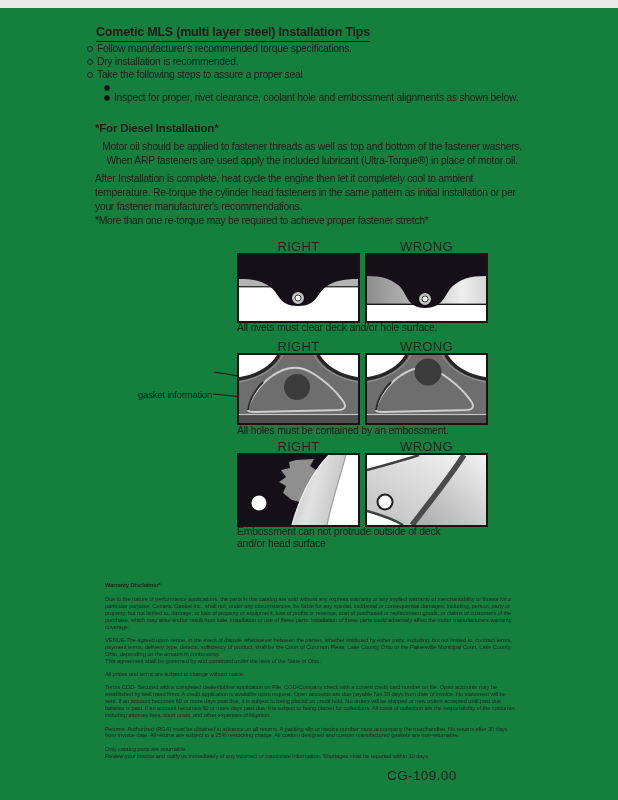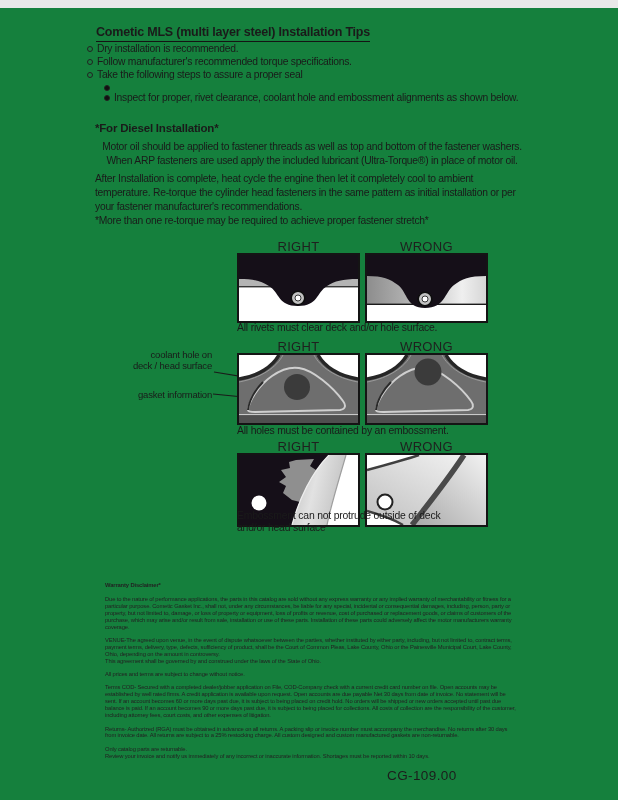--- a/index.html
+++ b/index.html
@@ -43,25 +43,25 @@
 
 <div class="page">
 
   <div class="abs title">
     <span>Cometic MLS (multi layer steel) Installation Tips</span>
   </div>
 
   <div class="abs bullets">
     <div class="b-row">
       <span class="mk"></span>
-      <span>Dry installation is recommended.</span>
+      <span>Follow manufacturer's recommended torque specifications.</span>
     </div>
     <div class="b-row">
       <span class="mk"></span>
-      <span>Follow manufacturer's recommended torque specifications.</span>
+      <span>Dry installation is recommended.</span>
     </div>
     <div class="b-row">
       <span class="mk"></span>
       <span>Take the following steps to assure a proper seal</span>
     </div>
     <div class="b-row sub">
       <span class="mk fill"></span>
     </div>
     <div class="b-row sub">
       <span class="mk fill"></span>
@@ -103,22 +103,20 @@
     <path d="M0,0 H119 V21 C102,21 95,24 87,30 C77,38 78,53 58,53 C39,53 41,38 31,30 C23,24 16,21 0,21 Z" fill="#150f18"></path>
     <circle cx="58" cy="44" r="6.8" fill="#c2c2c2" stroke="#0d0d0d" stroke-width="1.6"></circle>
     <circle cx="58" cy="44" r="3" fill="#ffffff" stroke="#0d0d0d" stroke-width="0.8"></circle>
   </svg>
 
   <div class="caption" style="top:314px">All rivets must clear deck and/or hole surface.</div>
 
   <div class="dg-label lp" style="top:331px">RIGHT</div>
   <div class="dg-label rp" style="top:331px">WRONG</div>
 
-  <div class="side-label" style="top:341px">coolant hole on
-deck / head surface</div>
   <div class="side-label" style="top:381px">gasket information</div>
 
   <svg class="abs" style="left:0;top:330px" width="618" height="95">
     <line x1="214" y1="34" x2="294" y2="47" stroke="#1a1a1a" stroke-width="1.1"></line>
     <line x1="213" y1="56" x2="264" y2="61" stroke="#1a1a1a" stroke-width="1.1"></line>
   </svg>
 
   <svg class="panel lp" style="top:345px;background:#6e6e6e" width="119" height="68" viewBox="0 0 119 68">
     <rect x="0" y="0" width="119" height="68" fill="#6e6e6e"></rect>
     <path d="M0,0 L40,0 C34,11 20,21 0,24 Z" fill="#ffffff"></path>
@@ -185,21 +183,21 @@
     </defs>
     <rect x="0" y="0" width="119" height="70" fill="#ffffff"></rect>
     <path d="M0,15 C22,9 40,4 52,0 H119 V70 H36 C22,64 8,60 0,56 Z" fill="url(#g3w)"></path>
     <path d="M97,0 H119 V70 H45 C62,48 80,26 97,0 Z" fill="url(#g3w2)"></path>
     <path d="M97,0 C80,26 62,48 45,70" fill="none" stroke="#4a4a4a" stroke-width="5.5"></path>
     <path d="M0,15 C22,9 40,4 52,0" fill="none" stroke="#3f3f3f" stroke-width="2.4"></path>
     <path d="M0,56 C14,60 26,64 36,70" fill="none" stroke="#3f3f3f" stroke-width="2.4"></path>
     <circle cx="18" cy="47" r="7.5" fill="#ffffff" stroke="#222222" stroke-width="2"></circle>
   </svg>
 
-  <div class="caption" style="top:502px;width:215px">Embossment can not protrude outside of deck and/or head surface</div>
+  <div class="caption" style="top:518px;width:215px">Embossment can not protrude outside of deck and/or head surface</div>
 
   <div class="abs legal">
     <h4>Warranty Disclaimer*</h4>
     <p>Due to the nature of performance applications, the parts in this catalog are sold without any express warranty or any implied warranty of merchantability or fitness for a particular purpose.  Cometic Gasket Inc., shall not, under any circumstances, be liable for any special, incidental or consequential damages, including, person, party or property, but not limited to, damage, or loss of property or equipment, loss of profits or revenue, cost of purchased or replacement goods, or claims of customers of the purchase, which may arise and/or result from sale, installation or use of these parts.  Installation of these parts could adversely affect the motor manufacturers warranty coverage.</p>
     <p>VENUE-The agreed upon venue, in the event of dispute whatsoever between the parties, whether instituted by either party, including, but not limited to, contract terms, payment terms, delivery, type, defects, sufficiency of product, shall be the Court of Common Pleas, Lake County, Ohio or the Painesville Municipal Court, Lake County, Ohio, depending on the amount in controversy.
 This agreement shall be governed by and construed under the laws of the State of Ohio.</p>
     <p>All prices and terms are subject to change without notice.</p>
     <p>Terms COD- Secured with a completed dealer/jobber application on File, COD-Company check with a current credit card number on file.  Open accounts may be established by well rated firms.  A credit application is available upon request.  Open accounts are due payable Net 30 days from date of invoice.  No statement will be sent.  If an account becomes 60 or more days past due, it is subject to being placed on credit hold.  No orders will be shipped or new orders accepted until past due balance is paid.  If an account becomes 90 or more days past due, it is subject to being placed for collections.  All costs of collection are the responsibility of the customer, including attorney fees, court costs, and other expenses of litigation.</p>
     <p>Returns- Authorized (RGA) must be obtained in advance on all returns.  A packing slip or invoice number must accompany the merchandise.  No returns after 30 days from invoice date.  All returns are subject to a 25% restocking charge.  All custom designed and custom manufactured gaskets are non-returnable.</p>
     <p>Only catalog parts are returnable.

